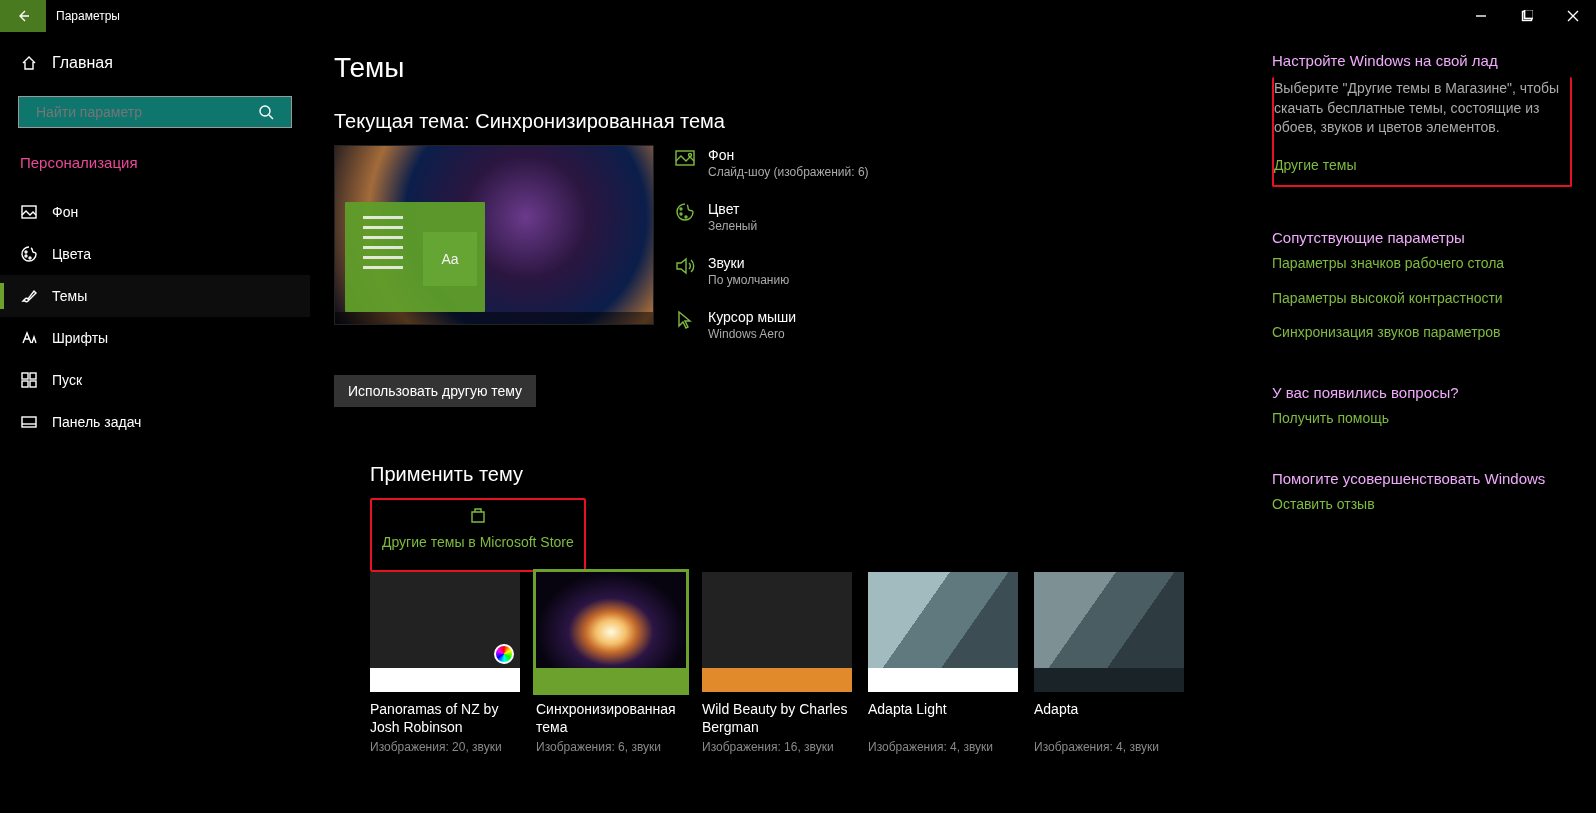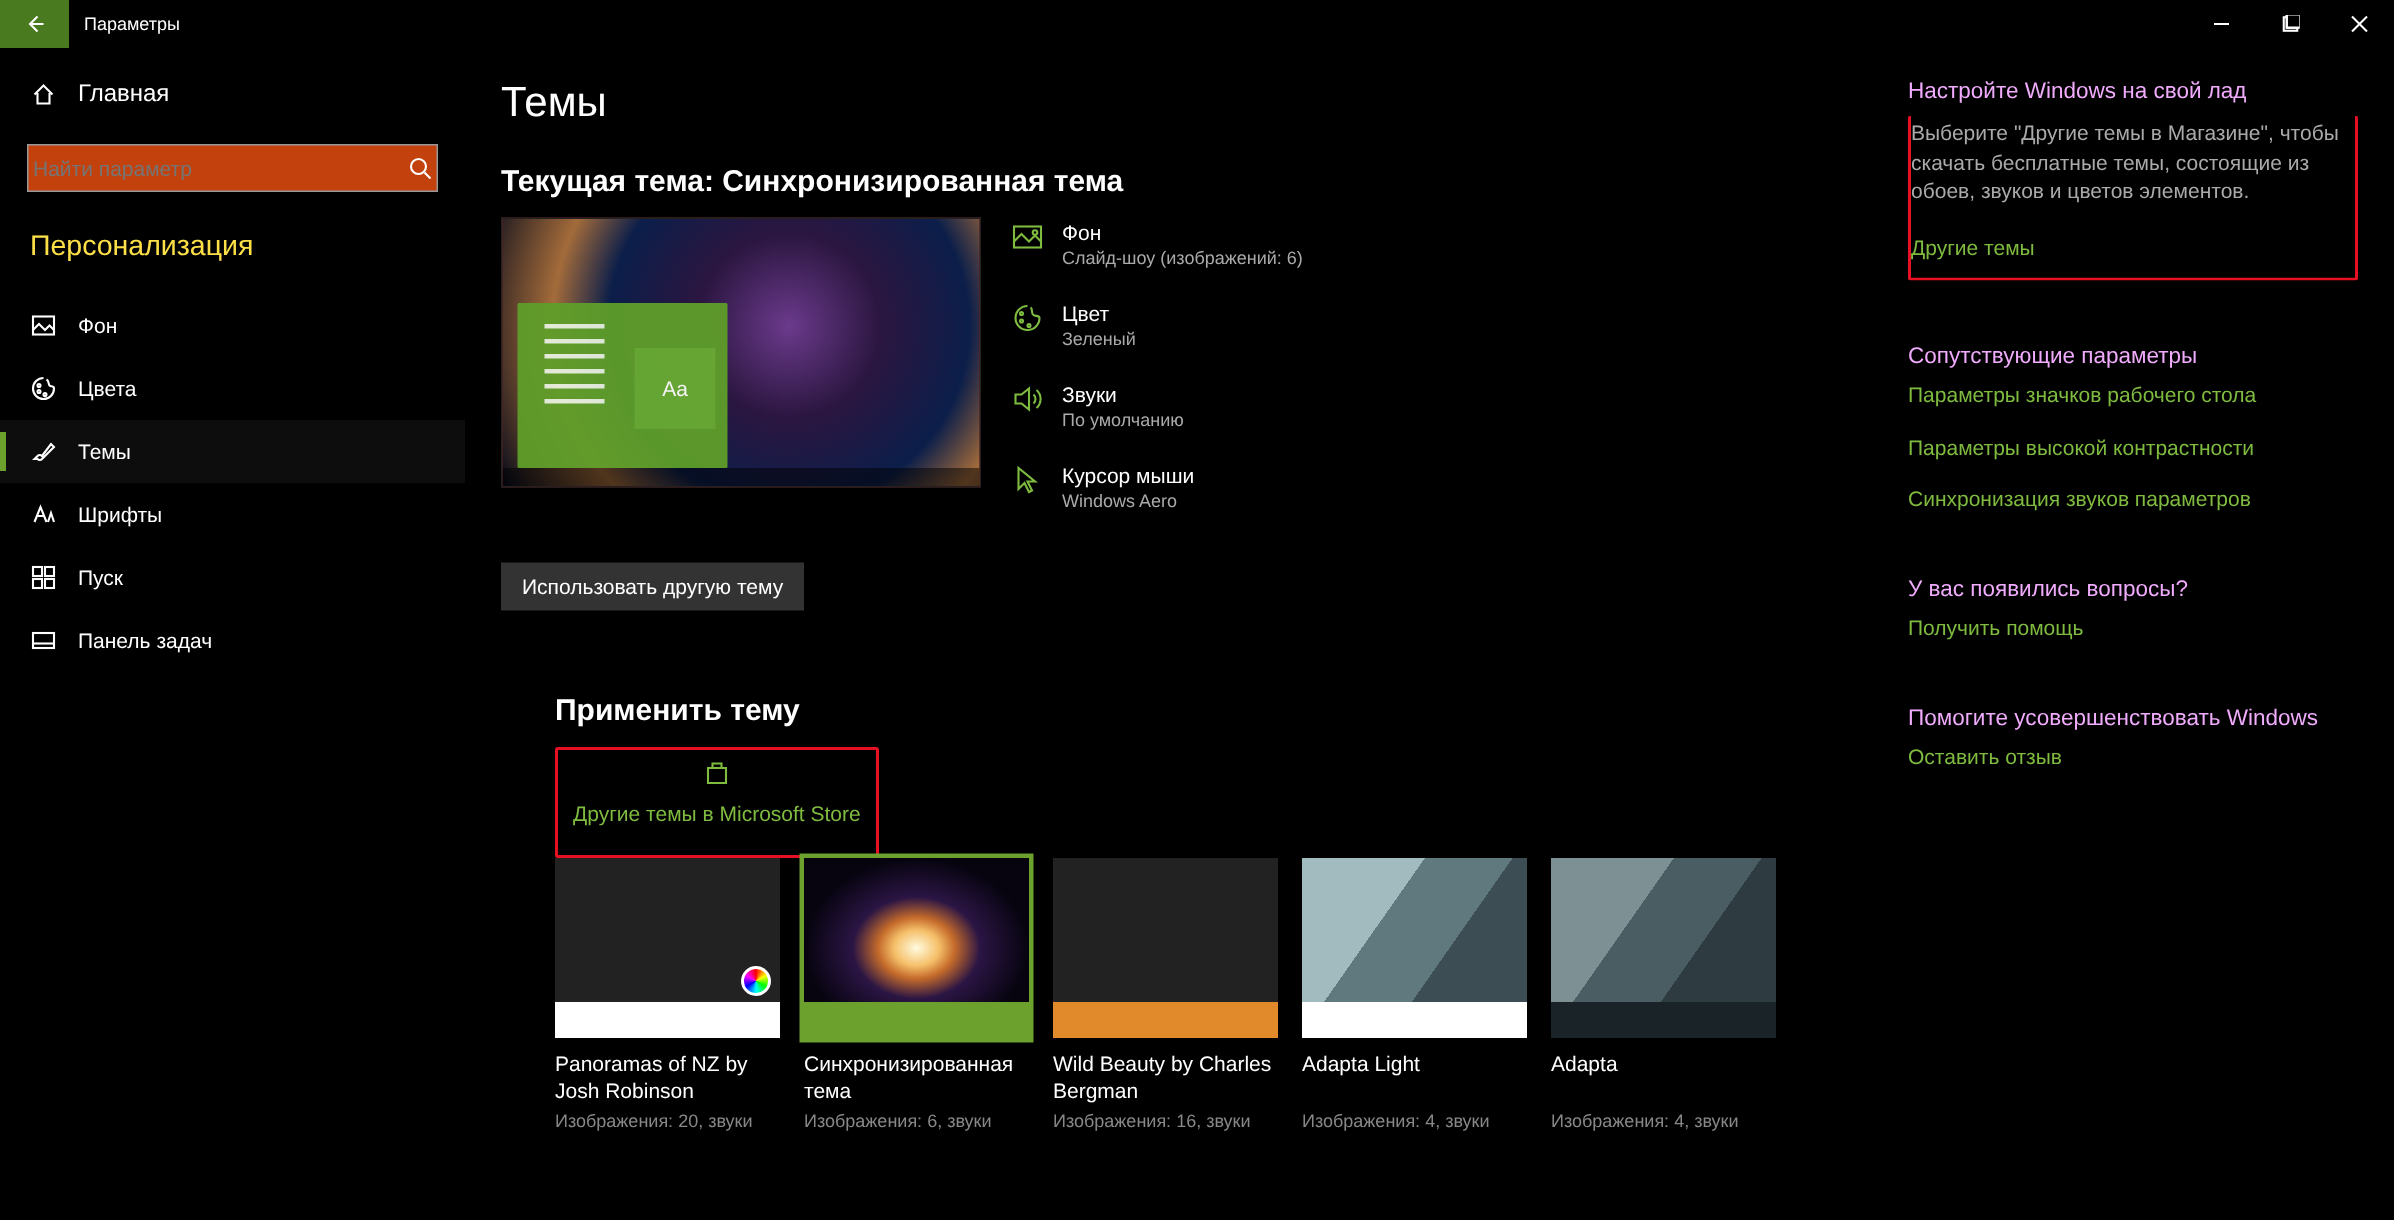--- a/index.html
+++ b/index.html
@@ -6,34 +6,34 @@
 body { background: #000; color: #fff; width: 1596px; height: 813px; overflow: hidden; position: relative; }
 
 .titlebar { height: 32px; background: #000; display: flex; align-items: center; }
 .back-btn { width: 46px; height: 32px; background: #4a7a1f; display: flex; align-items: center; justify-content: center; cursor: pointer; }
 .title { color: #fff; font-size: 12px; margin-left: 10px; flex: 1; }
 .win-controls { display: flex; }
 .win-btn { width: 46px; height: 32px; display: flex; align-items: center; justify-content: center; cursor: pointer; color: #fff; }
 
 .sidebar { position: absolute; left: 0; top: 32px; width: 310px; height: calc(100% - 32px); background: #000; padding: 10px 0 0 0; }
 .sidebar-home { display: flex; align-items: center; padding: 12px 20px; cursor: pointer; }
-.search-box { margin: 12px 18px; height: 32px; background: #c2410c; border: 1px solid #999; display: flex; align-items: center; padding: 0 3px; }
+.search-box { margin: 12px 18px; height: 32px; background: #0f766e; border: 1px solid #999; display: flex; align-items: center; padding: 0 17px; }
 .search-box input { flex: 1; background: transparent; border: none; color: #ccc; font-size: 14px; outline: none; }
-.sidebar-section-title { color: #fde047; font-size: 19px; padding: 14px 20px 20px 20px; font-weight: 400; }
+.sidebar-section-title { color: #ec4899; font-size: 15px; padding: 14px 20px 20px 20px; font-weight: 400; }
 .sidebar-item { display: flex; align-items: center; padding: 12px 20px; cursor: pointer; color: #fff; font-size: 14px; position: relative; }
 .sidebar-item.active::before { content: ""; position: absolute; left: 0; top: 8px; bottom: 8px; width: 4px; background: #6ca12e; }
 .sidebar-item.active { background: #0d0d0d; }
 .sidebar-icon { width: 18px; height: 18px; margin-right: 14px; display: inline-flex; align-items: center; justify-content: center; }
 
 .main { position: absolute; left: 310px; top: 32px; right: 0; bottom: 0; background: #000; overflow: auto; padding: 20px 24px; display: flex; }
 .main-content { flex: 1; max-width: 940px; }
 .sidepanel { width: 320px; padding-left: 20px; }
 
 .page-title { font-size: 28px; font-weight: 300; margin-bottom: 26px; }
-.section-heading { font-size: 20px; font-weight: 700; margin-bottom: 12px; }
+.section-heading { font-size: 20px; font-weight: 400; margin-bottom: 12px; }
 .current-theme-row { display: flex; gap: 20px; }
 
 .theme-preview { width: 320px; height: 180px; background: #7f1d1d; border: 1px solid #222; position: relative; overflow: hidden; }
 .bg-image { position: absolute; inset: 0; background: radial-gradient(circle at 60% 40%, #6b3a8c 0%, #2b1640 28%, #0b1e4a 55%, #a36b3a 72%, #05091a 100%); }
 .taskbar-preview { position: absolute; left: 0; right: 0; bottom: 0; height: 12px; background: rgba(0,0,0,.5); }
 .start-preview { position: absolute; left: 10px; bottom: 12px; width: 140px; height: 110px; background: #5f9e2a; opacity: .95; border-radius: 1px; }
 .start-preview .tile { position: absolute; right: 8px; top: 30px; width: 54px; height: 54px; background: #6aad33; display: flex; align-items: center; justify-content: center; color: #fff; font-size: 14px; }
 .start-preview .line { position: absolute; left: 18px; width: 40px; height: 3px; background: rgba(255,255,255,.85); }
 
 .theme-details { display: flex; flex-direction: column; gap: 22px; padding-top: 2px; }

